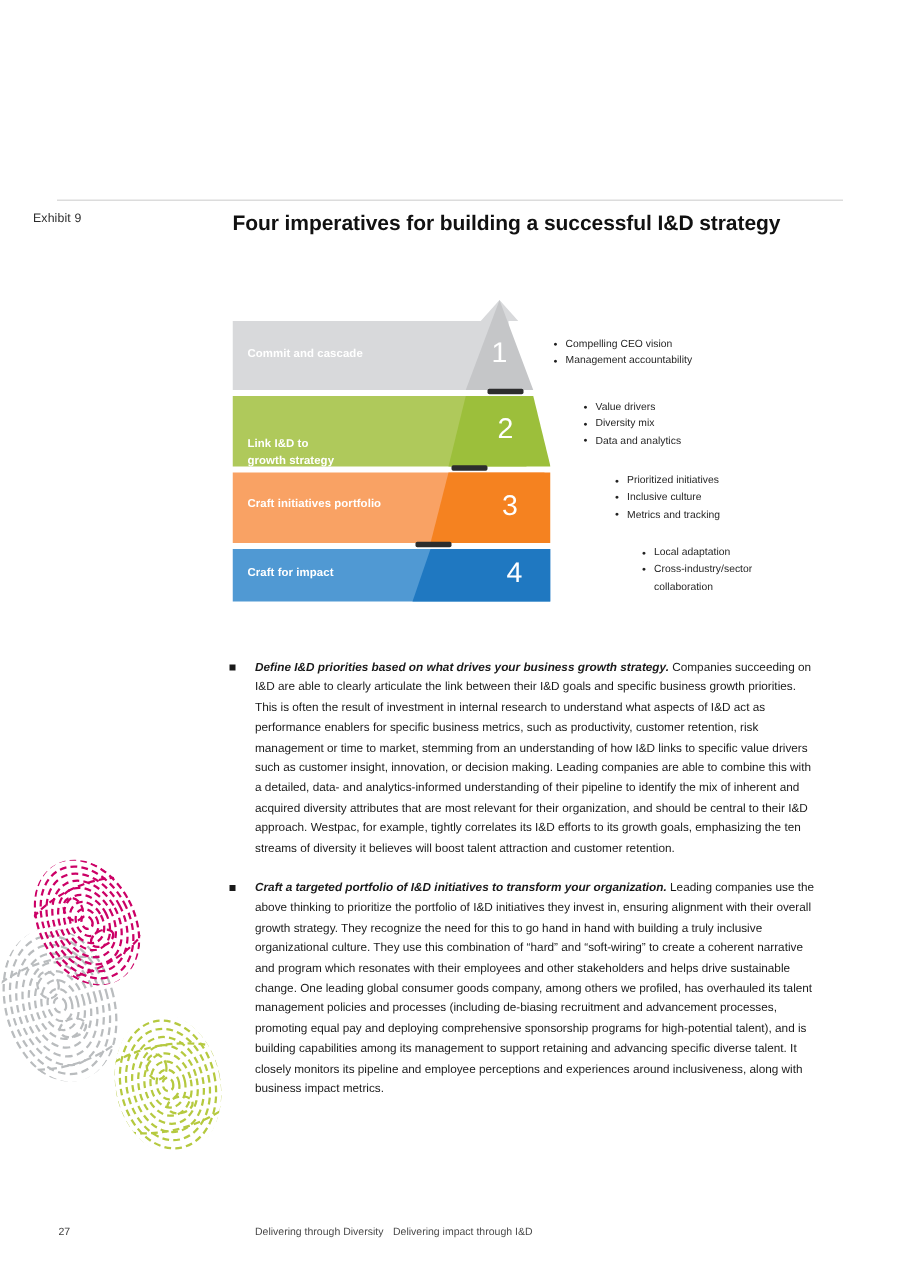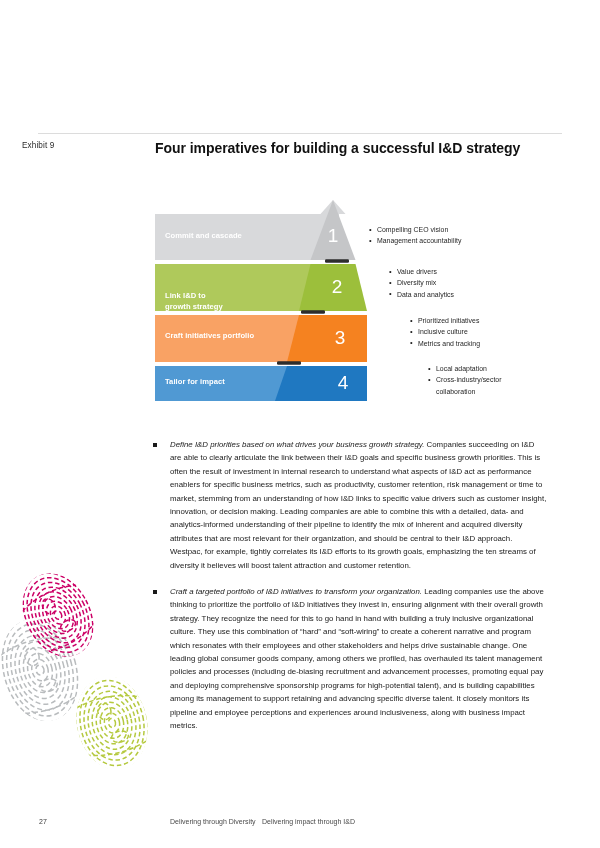--- a/index.html
+++ b/index.html
@@ -118,21 +118,21 @@
   }
   .body-block p {
     margin: 0;
     font-size: 7.85px;
     line-height: 13.4px;
     color: #1a1a1a;
     text-align: left;
     letter-spacing: 0.005px;
   }
   .body-block .lead {
-    font-weight: normal;
+    font-weight: bold;
     font-style: italic;
   }
 
   
   #fingerprints {
     position: absolute;
     left: -4px;
     top: 555px;
     width: 165px;
     height: 260px;
@@ -190,21 +190,21 @@
 
     <rect x="170" y="61.2" width="24" height="3.6" rx="1.2" fill="#2d2d2d"></rect>
     <rect x="146" y="112.2" width="24" height="3.6" rx="1.2" fill="#2d2d2d"></rect>
     <rect x="122" y="163.2" width="24" height="3.6" rx="1.2" fill="#2d2d2d"></rect>
   </svg>
 
   <span class="tier-label" style="top:33px;">Commit and cascade</span>
   <span class="tier-label" style="top:93px;">Link I&amp;D to
 growth strategy</span>
   <span class="tier-label" style="top:133px;">Craft initiatives portfolio</span>
-  <span class="tier-label" style="top:179px;">Tailor for impact</span>
+  <span class="tier-label" style="top:179px;">Craft for impact</span>
 
   <span class="tier-number" style="left:166px; top:27px;">1</span>
   <span class="tier-number" style="left:170px; top:78px;">2</span>
   <span class="tier-number" style="left:173px; top:129px;">3</span>
   <span class="tier-number" style="left:176px; top:174px;">4</span>
 </div>
 
 <div class="side-group" style="left:369px; top:224px;">
   <div class="sb">Compelling CEO vision</div>
   <div class="sb">Management accountability</div>

